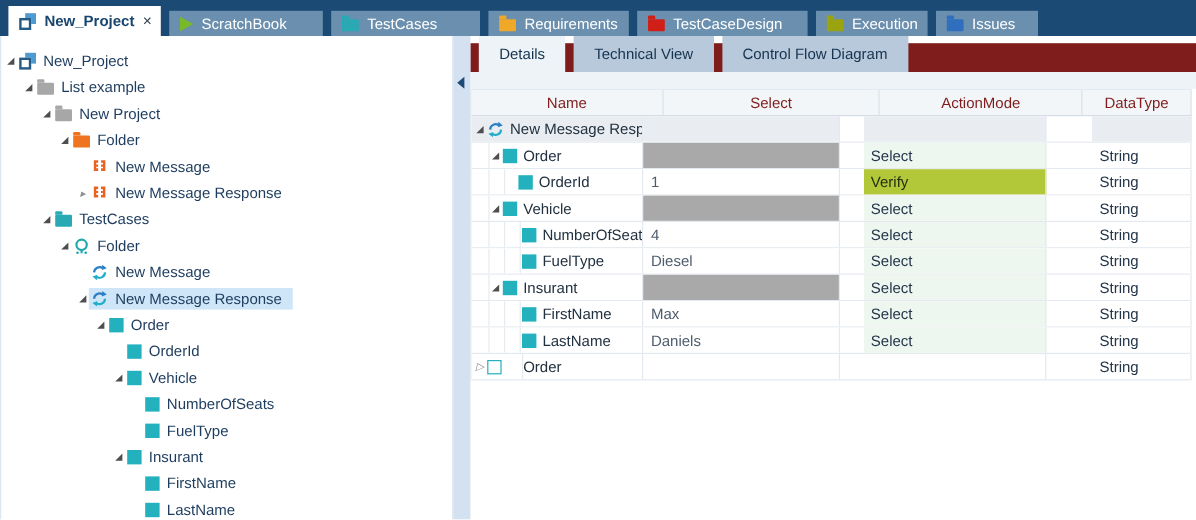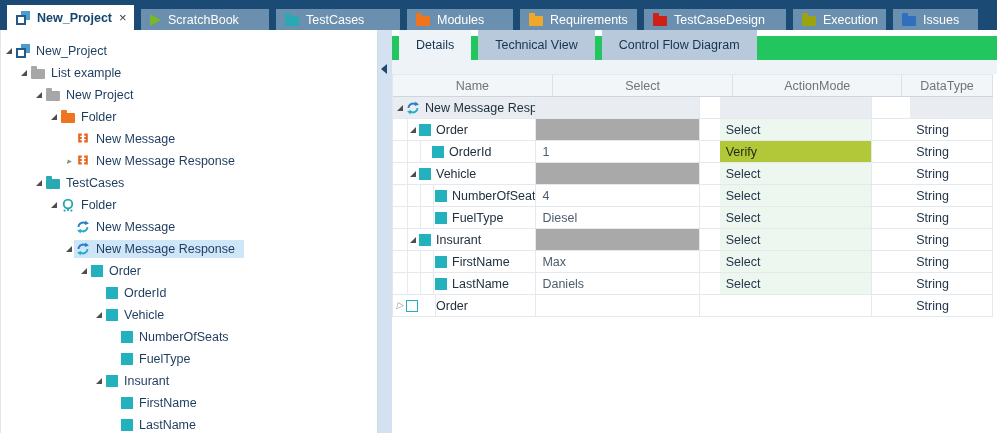--- a/index.html
+++ b/index.html
@@ -42,29 +42,29 @@
           padding-top: 10px; font-size: 12.5px; color: #1d3c5e; overflow: hidden; }
   .trow { height: 22px; display: flex; align-items: center; }
   .hl { display: flex; align-items: center; gap: 6px; padding: 2px 9px 2px 2px; }
   .trow.selected .hl { background: #cfe6f8; }
 
   .split { width: 14px; flex: none; background: #d4e1f0; position: relative; }
   .split .collapse { position: absolute; top: 34px; left: 3px; width: 0; height: 0;
           border-top: 5px solid transparent; border-bottom: 5px solid transparent; border-right: 6px solid #1d4a72; }
 
   .rpanel { flex: 1; background: #fff; display: flex; flex-direction: column; padding-top: 6px; }
-  .subtabs { height: 24px; background: #22c55e; display: flex; align-items: flex-end; padding-left: 7px; gap: 7px; flex: none; }
+  .subtabs { height: 24px; background: #7f1d1d; display: flex; align-items: flex-end; padding-left: 7px; gap: 7px; flex: none; }
   .stab { height: 30px; display: flex; align-items: center; padding: 0 17px; background: #b7c9db; color: #16334f;
           font-size: 12.5px; white-space: nowrap; cursor: default; }
   .stab.active { background: #eef3f8; color: #14324e; }
   .band { height: 14px; background: #eef3f8; flex: none; }
 
   
   .grid { width: 601px; font-size: 12.5px; border-left: 1px solid #e0e7ed; flex: none; }
-  .hrow { display: flex; height: 23px; background: #f2f6f9; color: #737373; border-top: 1px solid #e2e9f0;
+  .hrow { display: flex; height: 23px; background: #f2f6f9; color: #7f1d1d; border-top: 1px solid #e2e9f0;
           border-bottom: 1px solid #ccd6e0; }
   .hcell { display: flex; align-items: center; justify-content: center; border-right: 1px solid #d9e1e9; }
   .row { display: flex; height: 22px; border-bottom: 1px solid #e3e9ef; background: #fff; }
   .cell { display: flex; align-items: center; border-right: 1px solid #e3e9ef; padding: 0 6px; color: #24364a;
           overflow: hidden; white-space: nowrap; }
   .c-name { width: 160px; padding: 0 0 0 2px; }
   .c-val  { width: 181px; color: #4e5c6b; }
   .c-act  { width: 169px; margin-left: 20px; }
   .c-dt   { width: 91px; margin-left: 38px; }
   .row.group .cell { background: #e9edf1; }
@@ -85,24 +85,20 @@
     <span class="close">×</span>
   </div>
   <div class="tab" style="width:128px">
     <span class="play"></span>
     <span>ScratchBook</span>
   </div>
   <div class="tab" style="width:124px">
     <span class="folder f-teal"></span>
     <span>TestCases</span>
   </div>
-  <div class="tab" style="width:106px">
-    <span class="folder f-orange"></span>
-    <span>Modules</span>
-  </div>
   <div class="tab" style="width:117px">
     <span class="folder f-yellow"></span>
     <span>Requirements</span>
   </div>
   <div class="tab" style="width:142px">
     <span class="folder f-red"></span>
     <span>TestCaseDesign</span>
   </div>
   <div class="tab" style="width:93px">
     <span class="folder f-olive"></span>

